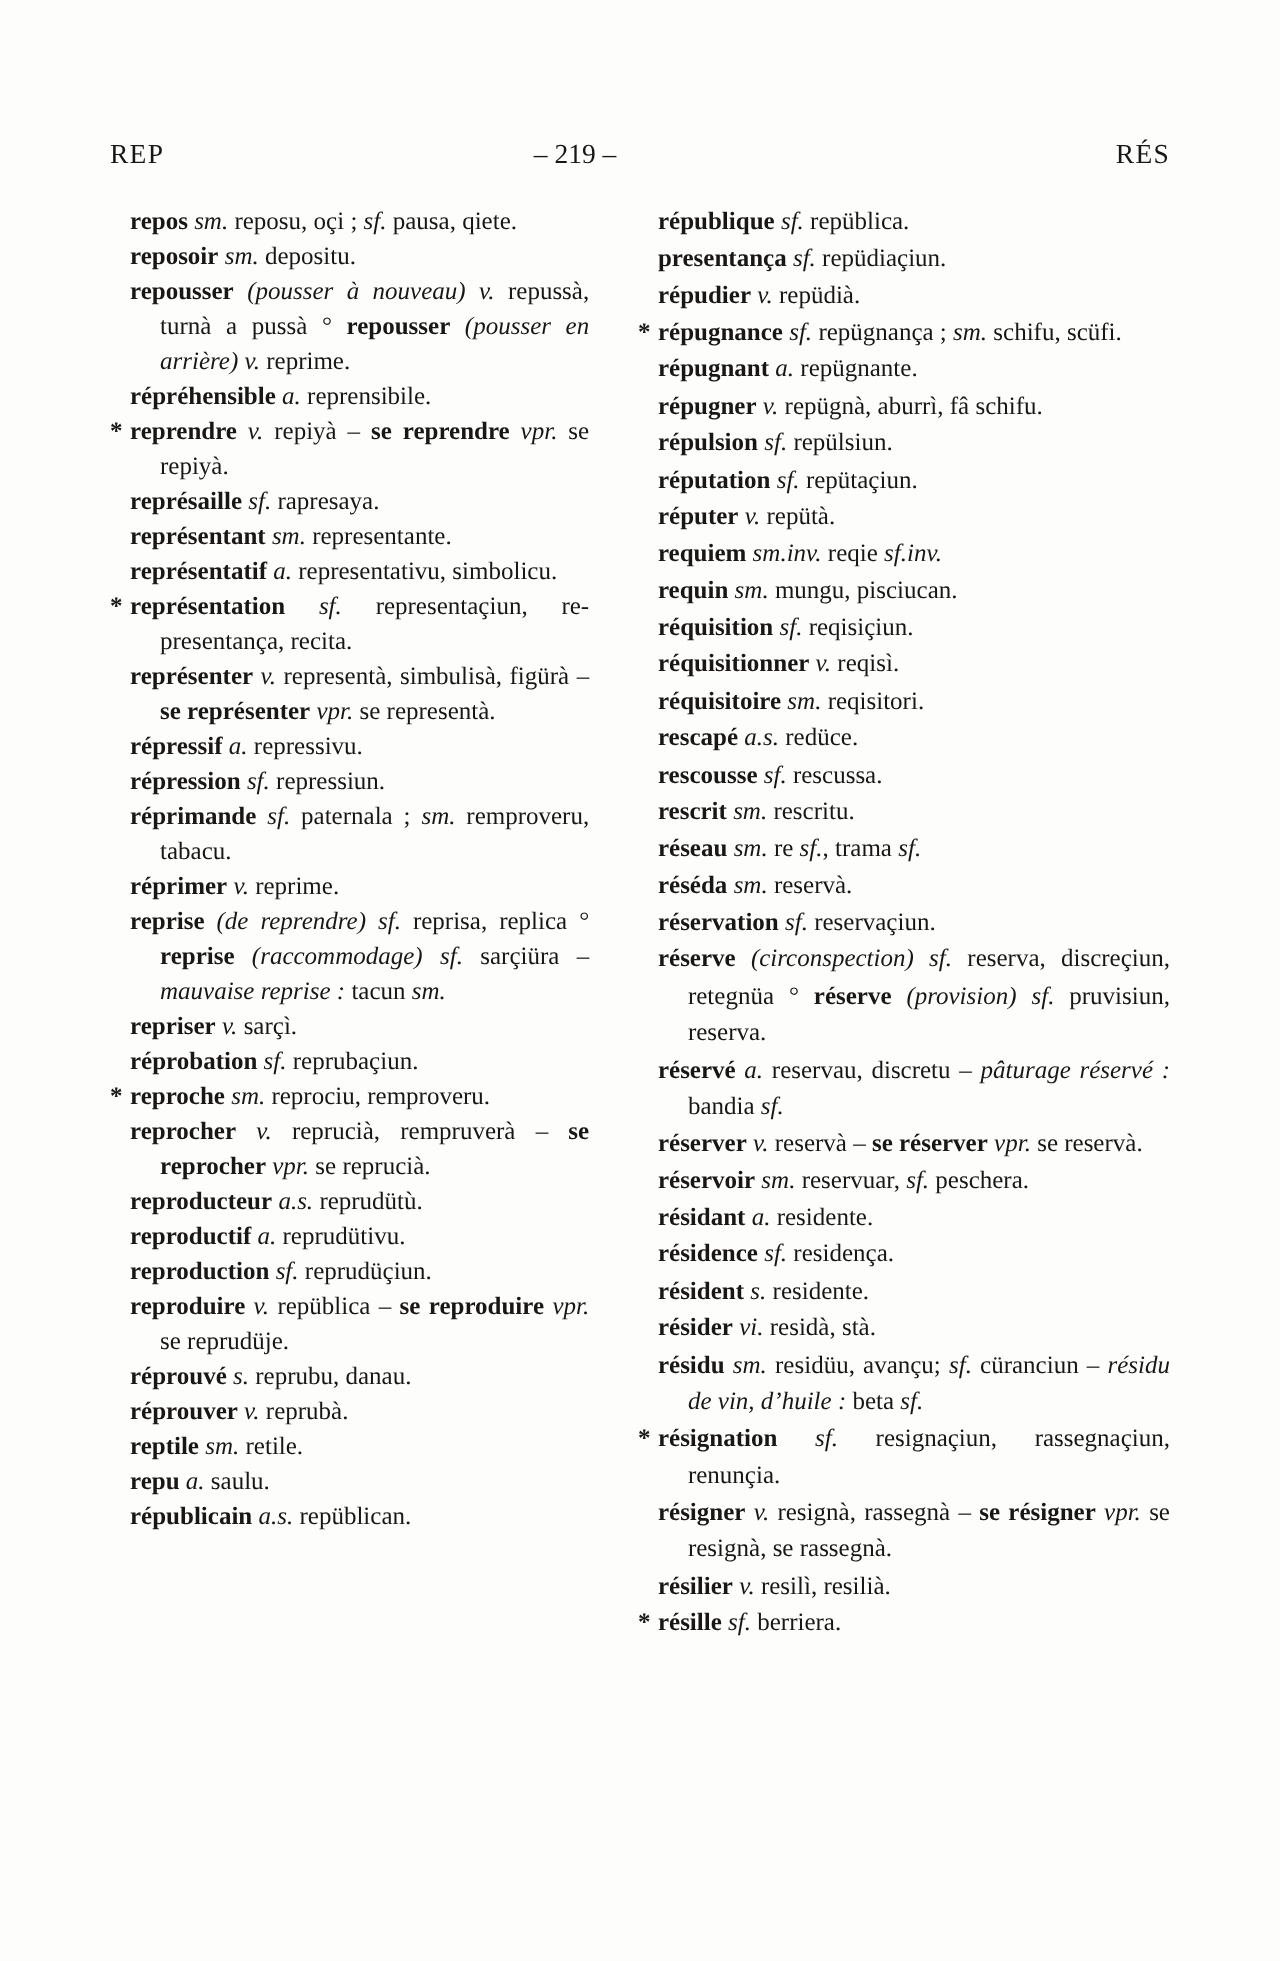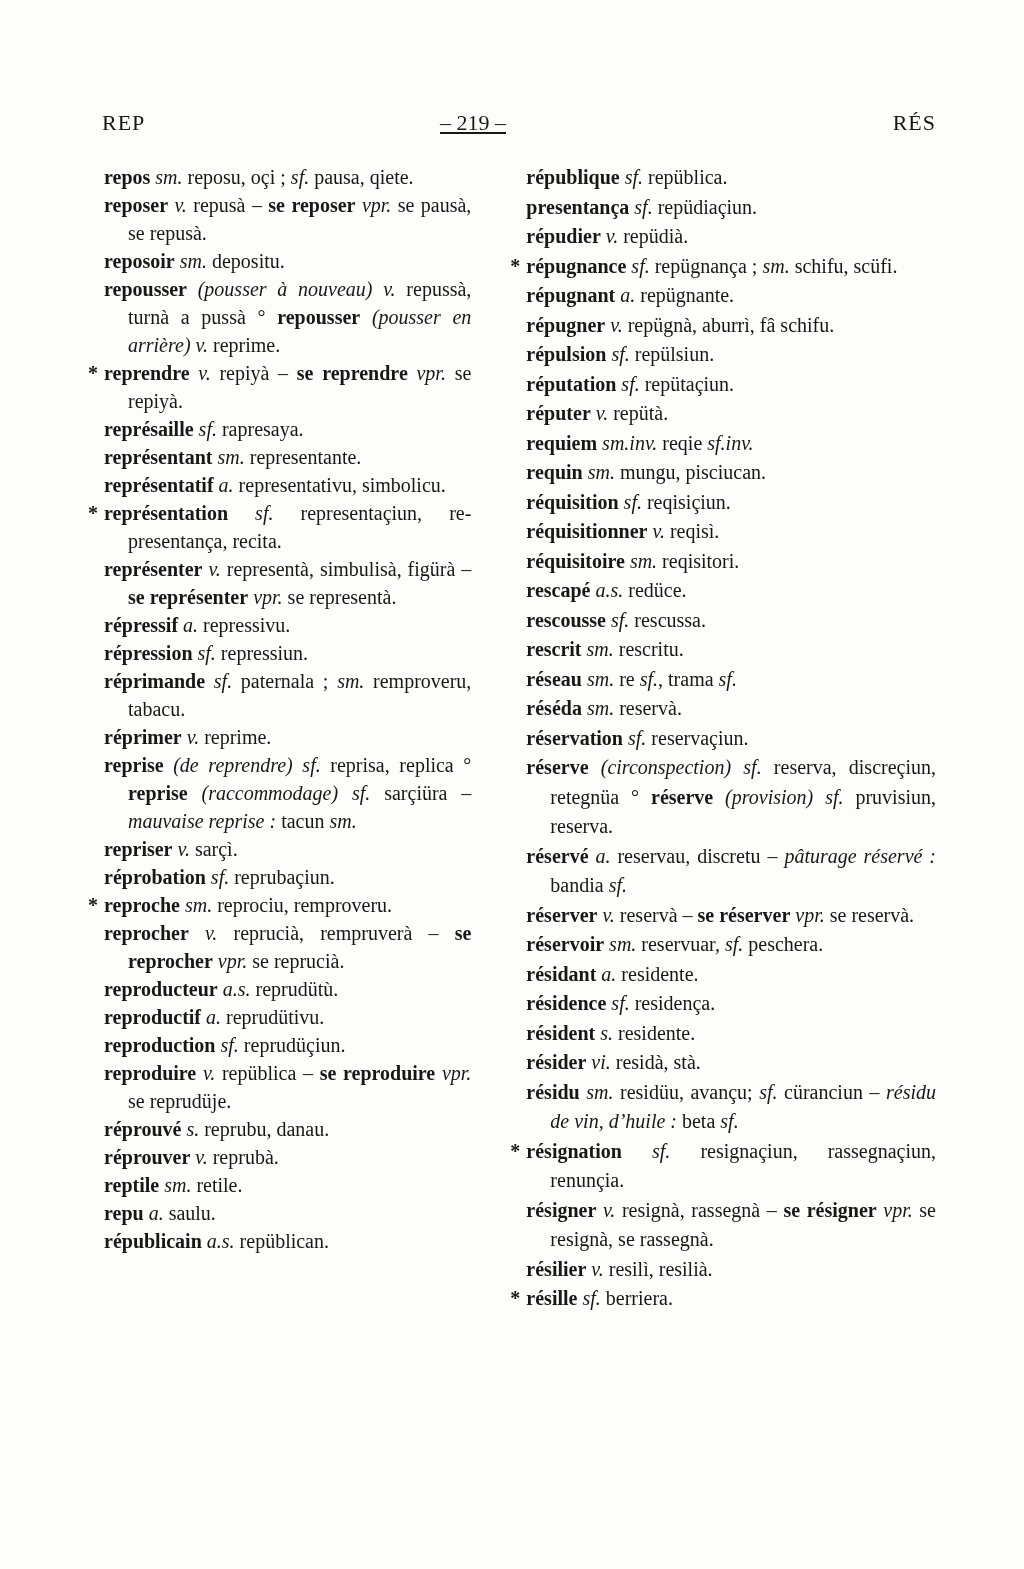--- a/index.html
+++ b/index.html
@@ -9,22 +9,22 @@
     background:#fdfdfc;
     color:#191715;
     font-family:"Liberation Serif","DejaVu Serif",serif;
     font-size:20px;
     overflow:hidden;
   }
   .header{
     position:absolute;left:88px;top:110px;width:848px;height:30px;
     font-size:22px;
   }
-  .header .hl{position:absolute;left:0;top:0;letter-spacing:1px;margin-left:14px;}
-  .header .hc{position:absolute;left:352px;top:0;text-decoration:underline;}
+  .header .hl{position:absolute;left:0;top:0;letter-spacing:1px;}
+  .header .hc{position:absolute;left:339px;top:0;}
   .header .hr{position:absolute;right:0;top:0;letter-spacing:1px;}
   .columns{
     position:absolute;left:88px;top:163px;width:848px;
     display:flex;gap:39px;align-items:flex-start;
   }
   .col{min-width:0;}
   .col-left{width:390px;line-height:28px;}
   .col-right{width:433px;line-height:29.5px;}
   .entry{
     position:relative;
@@ -45,23 +45,23 @@
 
 <div class="page">
   <div class="header">
     <span class="hl">REP</span>
     <span class="hc">– 219 –</span>
     <span class="hr">RÉS</span>
   </div>
   <div class="columns">
     <div class="col col-left">
         <div class="entry"><span class="seg b">repos</span><span class="seg i"> sm.</span><span class="seg n"> reposu, oçi ; </span><span class="seg i">sf.</span><span class="seg n"> pausa, qiete.</span></div>
-        <div class="entry"><span class="seg b">reposer</span><span class="seg i"> v.</span><span class="seg n"> repusà – </span><span class="seg b">se reposer</span><span class="seg i"> vpr.</span><span class="seg n"> se pausà, se repusà.</span></div>
         <div class="entry"><span class="seg b">reposoir</span><span class="seg i"> sm.</span><span class="seg n"> depositu.</span></div>
         <div class="entry"><span class="seg b">repousser</span><span class="seg i"> (pousser à nouveau) v.</span><span class="seg n"> re­pussà, turnà a pussà ° </span><span class="seg b">repousser</span><span class="seg i"> (pousser en arrière) v.</span><span class="seg n"> reprime.</span></div>
+        <div class="entry"><span class="seg b">répréhensible</span><span class="seg i"> a.</span><span class="seg n"> reprensibile.</span></div>
         <div class="entry"><span class="star">*</span><span class="seg b">reprendre</span><span class="seg i"> v.</span><span class="seg n"> repiyà – </span><span class="seg b">se reprendre</span><span class="seg i"> vpr.</span><span class="seg n"> se repiyà.</span></div>
         <div class="entry"><span class="seg b">représaille</span><span class="seg i"> sf.</span><span class="seg n"> rapresaya.</span></div>
         <div class="entry"><span class="seg b">représentant</span><span class="seg i"> sm.</span><span class="seg n"> representante.</span></div>
         <div class="entry"><span class="seg b">représentatif</span><span class="seg i"> a.</span><span class="seg n"> representativu, simbo­licu.</span></div>
         <div class="entry"><span class="star">*</span><span class="seg b">représentation</span><span class="seg i"> sf.</span><span class="seg n"> representaçiun, re­presentança, recita.</span></div>
         <div class="entry"><span class="seg b">représenter</span><span class="seg i"> v.</span><span class="seg n"> representà, simbulisà, figürà – </span><span class="seg b">se représenter</span><span class="seg i"> vpr.</span><span class="seg n"> se repre­sentà.</span></div>
         <div class="entry"><span class="seg b">répressif</span><span class="seg i"> a.</span><span class="seg n"> repressivu.</span></div>
         <div class="entry"><span class="seg b">répression</span><span class="seg i"> sf.</span><span class="seg n"> repressiun.</span></div>
         <div class="entry"><span class="seg b">réprimande</span><span class="seg i"> sf.</span><span class="seg n"> paternala ; </span><span class="seg i">sm.</span><span class="seg n"> rempro­veru, tabacu.</span></div>
         <div class="entry"><span class="seg b">réprimer</span><span class="seg i"> v.</span><span class="seg n"> reprime.</span></div>

